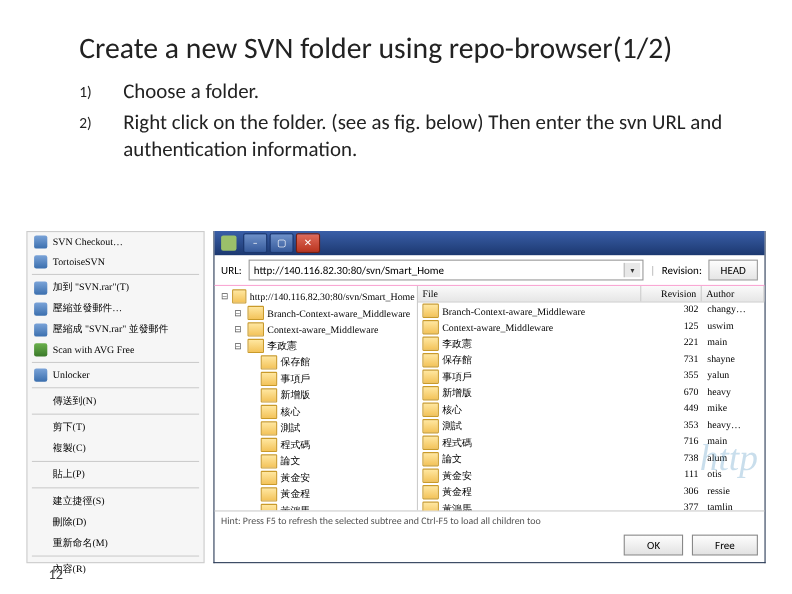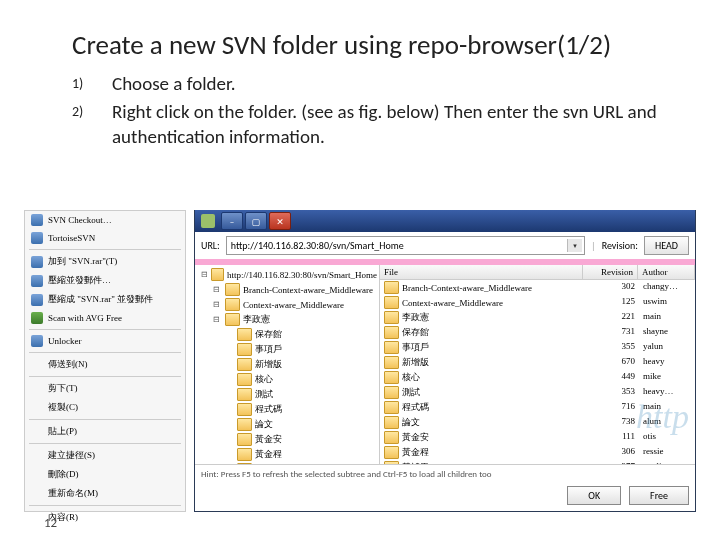--- a/index.html
+++ b/index.html
@@ -99,21 +99,21 @@
     display:flex; align-items:center; justify-content:center;
     font-size: 9px; color:#fff;
   }
   .win-btn.close { background: linear-gradient(#e06b5b,#b9341f); border-color:#7a1f10; }
 
   .url-row {
     display: flex; align-items: center;
     gap: 6px;
     padding: 4px 6px;
     font-size: 10px;
-    border-bottom: 6px solid #f9a8d4;
+    border-bottom: 1px solid #f9a8d4;
   }
   .url-label {}
   .url-input {
     flex: 1;
     border: 1px solid #999;
     background: #fff;
     padding: 2px 18px 2px 4px;
     font-size: 10px;
     position: relative;
   }

